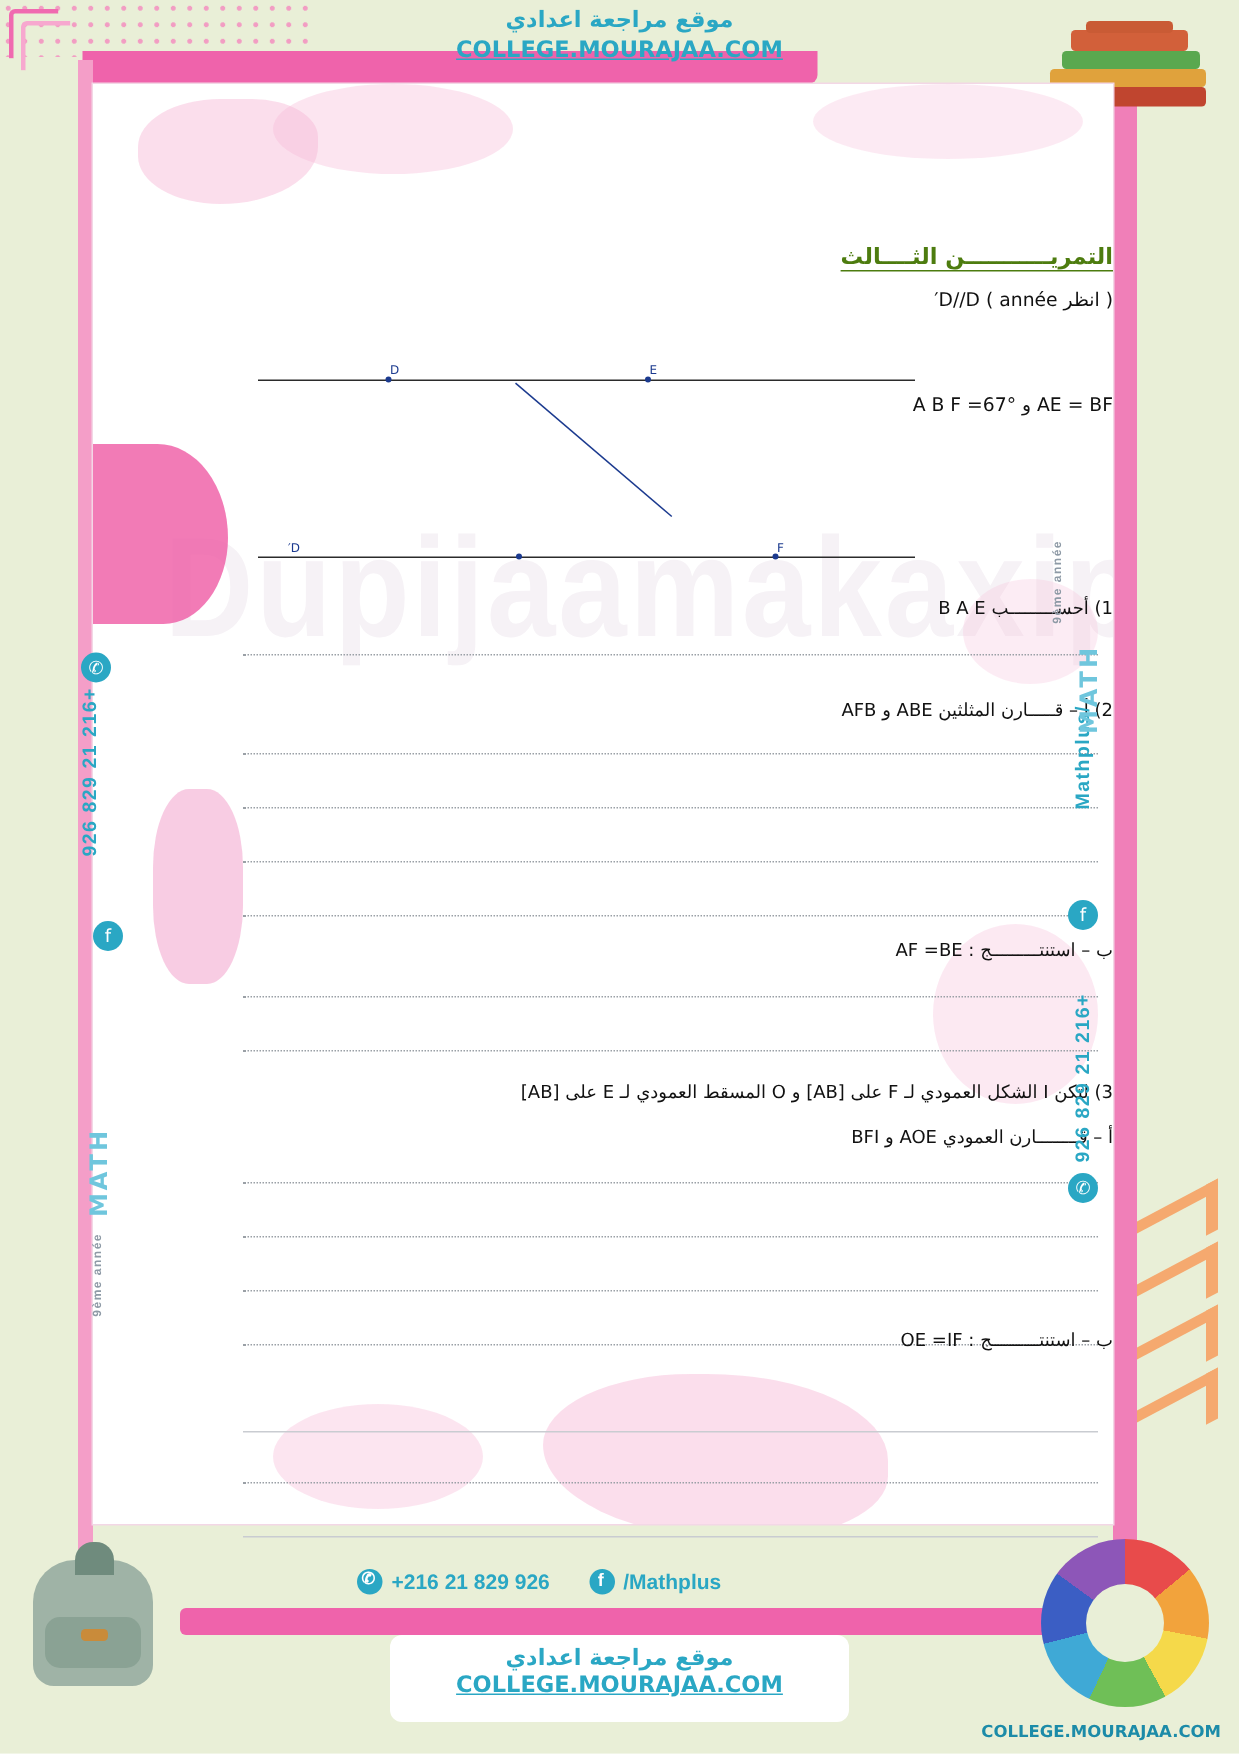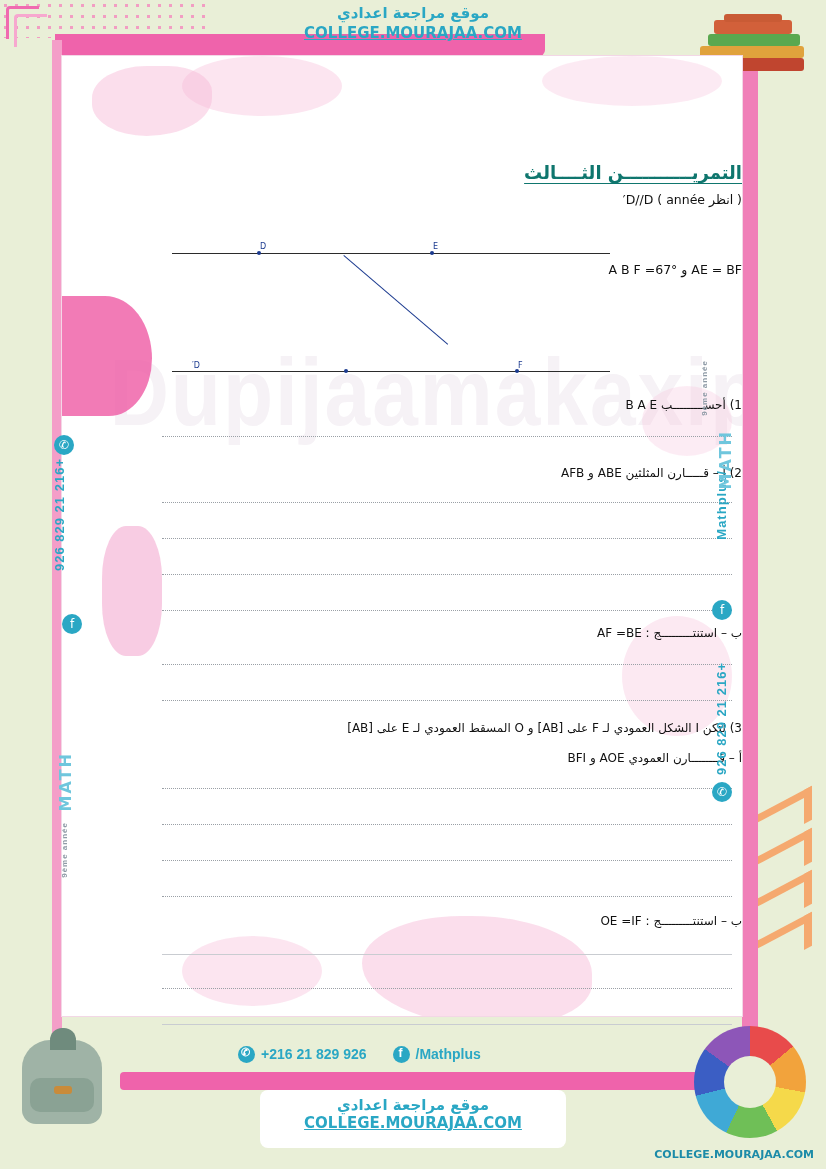--- a/index.html
+++ b/index.html
@@ -63,21 +63,21 @@
   .v-text{position:absolute;writing-mode:vertical-rl;transform:rotate(180deg);
      color:#2aa7c4;font-size:13px;font-weight:bold;letter-spacing:1px;font-family:"Liberation Sans",sans-serif;}
   .v-left{left:52px;top:440px;}
   .v-right{left:712px;top:470px;}
   .v-math{position:absolute;color:#6fc6dd;font-weight:bold;font-size:16px;writing-mode:vertical-rl;transform:rotate(180deg);letter-spacing:2px;}
 
   .circle-ic{position:absolute;width:20px;height:20px;border-radius:50%;background:#2aa7c4;color:#fff;font-size:12px;text-align:center;line-height:20px;}
 
   
   .content{position:absolute;left:90px;top:80px;width:600px;direction:rtl;color:#111;}
-  .ex-title{position:absolute;right:10px;top:26px;font-size:18px;font-weight:bold;color:#0f766e;
+  .ex-title{position:absolute;right:10px;top:26px;font-size:15px;font-weight:bold;color:#4d7c0f;
      text-decoration:underline;text-underline-offset:4px;letter-spacing:1px;}
   .line-txt{position:absolute;font-size:12.5px;color:#111;direction:rtl;}
   .q{position:absolute;font-size:12px;color:#111;direction:rtl;font-weight:400;}
   .dotline{position:absolute;border-bottom:1.4px dotted #9aa0a6;height:0;}
   .solidline{position:absolute;border-bottom:1px solid #c9ccd1;height:0;}
 
   
   .figure{position:absolute;left:20px;top:95px;width:530px;height:160px;}
   .fig-line{position:absolute;height:1px;background:#2b2b2b;}
   .pt{position:absolute;width:4px;height:4px;background:#1b3a8f;border-radius:50%;}
@@ -178,21 +178,21 @@
       <span>لتكن I الشكل العمودي لـ F على [AB]  و  O  المسقط العمودي لـ E على  [AB]</span>
     </div>
     <div class="q" style="right:10px;top:615px;">
       <span>أ – قــــــــارن العمودي AOE و  BFI</span>
     </div>
     <div class="dotline" style="left:10px;top:652px;width:570px;"></div>
     <div class="dotline" style="left:10px;top:688px;width:570px;"></div>
     <div class="dotline" style="left:10px;top:724px;width:570px;"></div>
     <div class="dotline" style="left:10px;top:760px;width:570px;"></div>
 
-    <div class="q" style="right:10px;top:778px;">
+    <div class="q" style="right:10px;top:750px;">
       <span>ب – استنتـــــــــج :  OE =IF</span>
     </div>
     <div class="solidline" style="left:10px;top:818px;width:570px;"></div>
     <div class="dotline" style="left:10px;top:852px;width:570px;"></div>
     <div class="solidline" style="left:10px;top:888px;width:570px;"></div>
   </div>
 </div>
 
 <div class="circle-ic" style="left:54px;top:435px;">✆</div>
 <div class="v-text v-left" style="top:458px;">+216 21 829 926</div>

